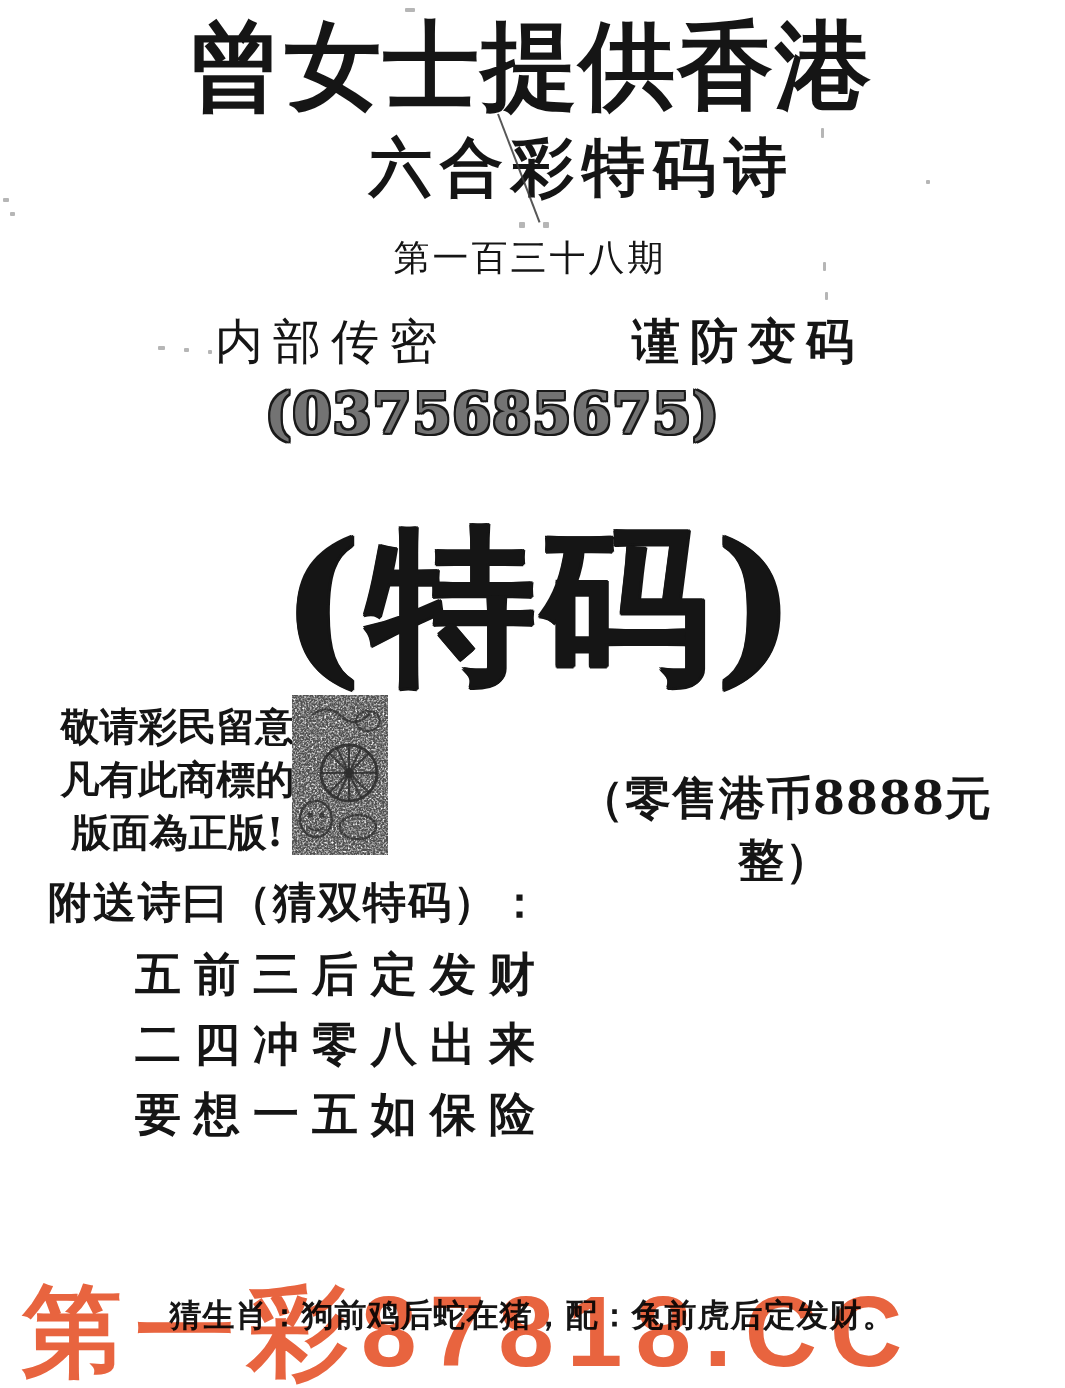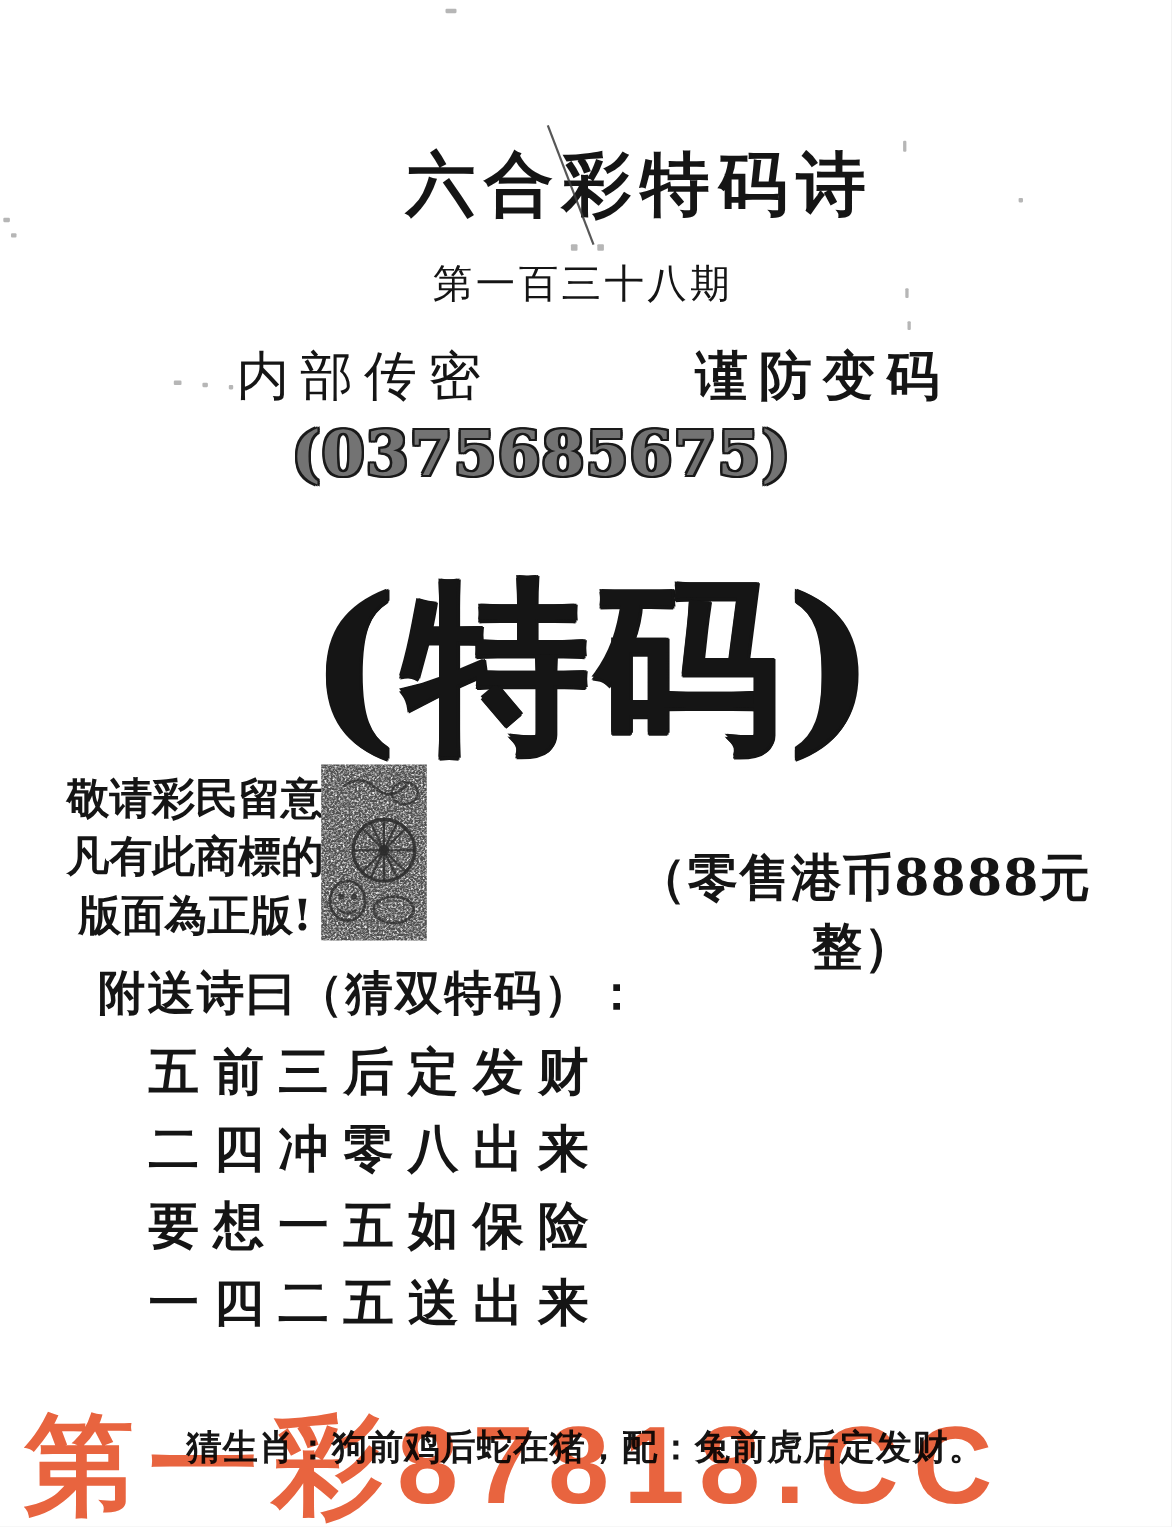--- a/index.html
+++ b/index.html
@@ -57,21 +57,21 @@
     left:60px;top:700px;width:235px;
     font-size:39px;line-height:53px;font-weight:bold;text-align:center;
   }
   .stamp{left:292px;top:695px;}
   .price{
     left:535px;top:768px;width:500px;
     font-size:46px;letter-spacing:1px;font-weight:bold;
   }
   .poem-header{
     left:48px;top:874px;
-    font-size:43px;letter-spacing:2px;font-weight:bold;margin-left:41px;
+    font-size:43px;letter-spacing:2px;font-weight:bold;
   }
   .poem-col{width:440px;font-size:46px;font-weight:bold;}
   .poem-col .poem-line{
     height:70px;line-height:56px;
     letter-spacing:13px;white-space:nowrap;
   }
   .poem-col-left{left:135px;top:946px;}
   .poem-col-right{left:615px;top:946px;}
   .zodiac{
     left:0px;top:1294px;width:1065px;
@@ -91,20 +91,21 @@
     background:#3a3a3a;opacity:.85;
     transform:rotate(-21deg);transform-origin:top center;
   }
   .speck{background:#8f8f8f;opacity:.65;border-radius:1px;}
 </style>
 </head>
 <body>
 
 <div class="page">
 
+  <div class="abs ctr title-main ink">曾女士提供香港</div>
 
   <div class="abs ctr subtitle ink">六合彩特码诗</div>
 
   <div class="abs ctr issue ink">第一百三十八期</div>
 
   <div class="abs note-left ink">内部传密</div>
 
   <div class="abs note-right ink">谨防变码</div>
 
   <div class="abs ctr phone">(0375685675)</div>
@@ -148,21 +149,20 @@
   </div>
 
   <div class="abs ctr price ink">（零售港币8888元整）</div>
 
   <div class="abs poem-header ink">附送诗曰（猜双特码）：</div>
 
   <div class="abs poem-col poem-col-left ink">
     <div class="poem-line">五前三后定发财</div>
     <div class="poem-line">二四冲零八出来</div>
     <div class="poem-line">要想一五如保险</div>
-    <div class="poem-line">一四二五送出来</div>
   </div>
 
 
   <div class="abs ctr zodiac ink">猜生肖：狗前鸡后蛇在猪，配：兔前虎后定发财。</div>
 
   <div class="abs watermark" style="color: rgb(232, 100, 63);">第一彩87818.CC</div>
 
   <div class="abs scan-line"></div>
   <div class="abs speck" style="left:405px;top:8px;width:10px;height:4px;"></div>
   <div class="abs speck" style="left:3px;top:198px;width:6px;height:4px;"></div>

